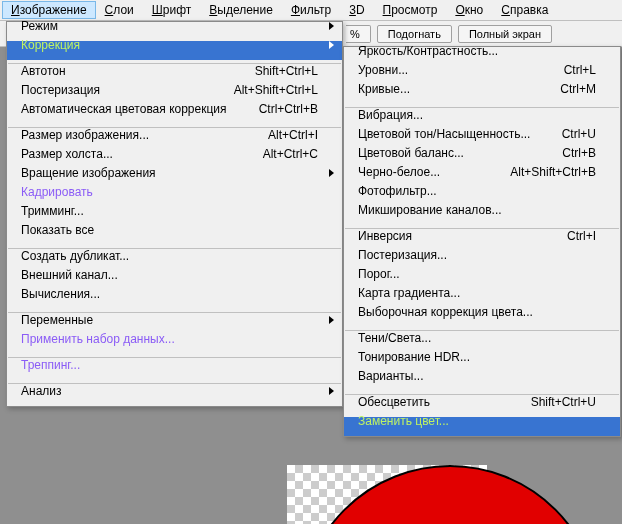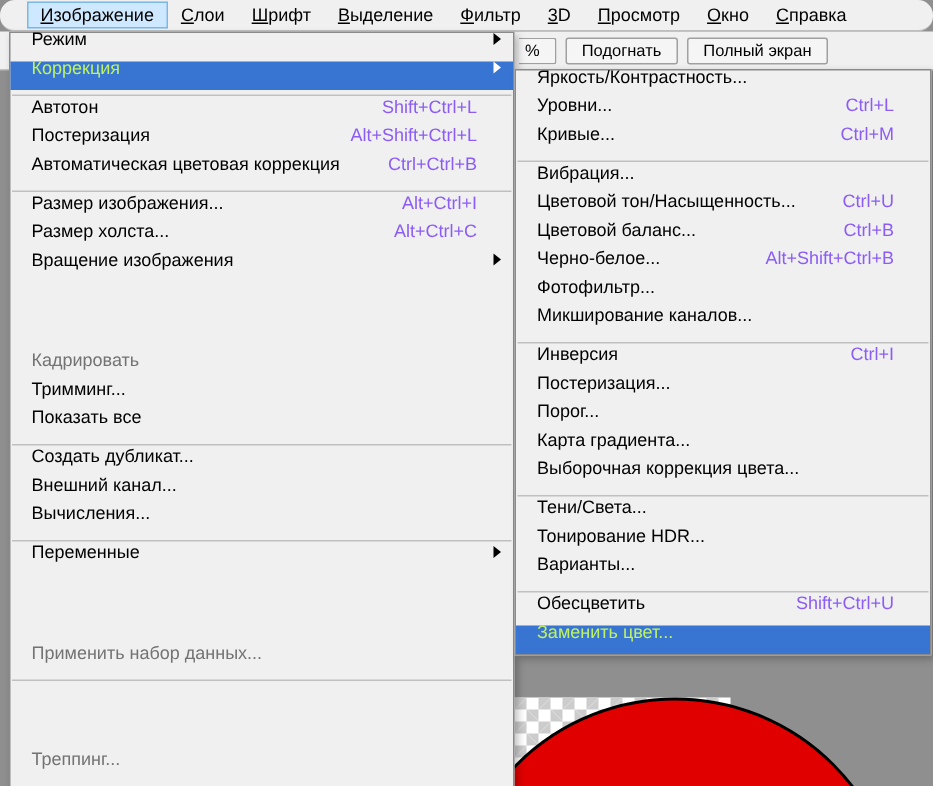--- a/index.html
+++ b/index.html
@@ -12,22 +12,21 @@
     height: 524px;
     overflow: hidden;
     position: relative;
   }
   .menubar {
     background: #f0f0f0;
     border-bottom: 1px solid #bfbfbf;
     height: 21px;
     display: flex;
     align-items: center;
-    padding: 0 18px;
-    border-radius: 10px;
+    padding: 0 2px;
   }
   .menubar-item {
     padding: 2px 9px;
     cursor: default;
   }
   .menubar-item.active {
     background: #cde8ff;
     border: 1px solid #7ab8e8;
     padding: 1px 8px;
   }
@@ -95,23 +94,23 @@
   .dropdown.right { left: 343px; top: 46px; width: 278px; }
   .menu-row {
     display: flex;
     align-items: center;
     height: 19px;
     padding: 0 24px 12px 14px;
     cursor: default;
     position: relative;
   }
   .menu-row.highlight { background: #3874d1; color: #bef264; }
-  .menu-row.disabled { color: #737373; margin-top: 48px; }
+  .menu-row.disabled { color: #8b5cf6; }
   .menu-row .label { flex: 1; white-space: nowrap; }
-  .menu-row .shortcut { color: #8b5cf6; font-size: 12px; padding-left: 10px; }
+  .menu-row .shortcut { color: #000000; font-size: 12px; padding-left: 10px; }
   .menu-row .arrow {
     position: absolute;
     right: 8px;
     width: 0; height: 0;
     border-top: 4px solid transparent;
     border-bottom: 4px solid transparent;
     border-left: 5px solid #000;
   }
   .menu-row.highlight .arrow { border-left-color: #fff; }
   .menu-sep {

